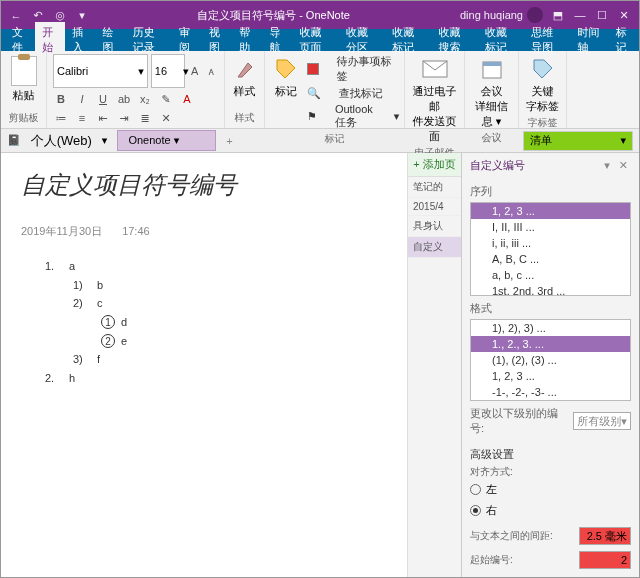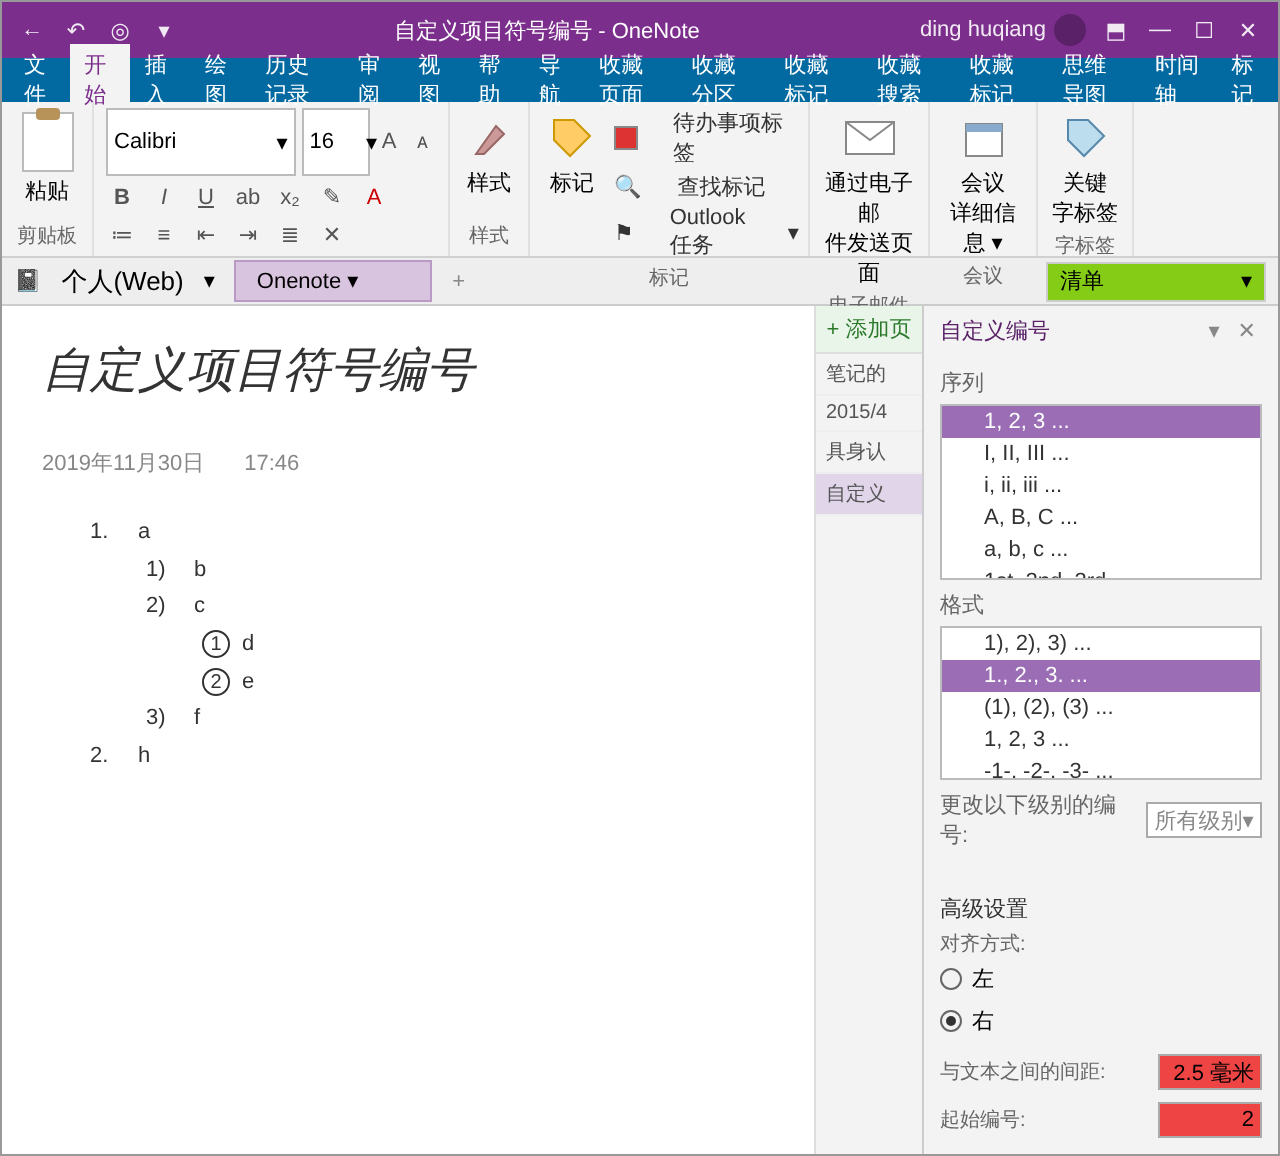--- a/index.html
+++ b/index.html
@@ -277,21 +277,21 @@
         <div class="pi">-1-, -2-, -3- ...</div>
         <div class="pi">1 &gt;, 2 &gt;, 3 &gt; ...</div>
       </div>
     <div class="row small" style="margin-top:5px">
       <span>更改以下级别的编号:</span>
       <div class="ddl">
           <span>所有级别</span>
           <span>▾</span>
         </div>
     </div>
-    <div class="sec" style="color:#333;margin-top:19px">高级设置</div>
+    <div class="sec" style="color:#333;margin-top:8px">高级设置</div>
     <div class="small">对齐方式:</div>
     <div class="row">
       <span class="radio"></span>
         <span>左</span>
     </div>
     <div class="row">
       <span class="radio sel"></span>
         <span>右</span>
     </div>
     <div class="row" style="margin-top:6px">

